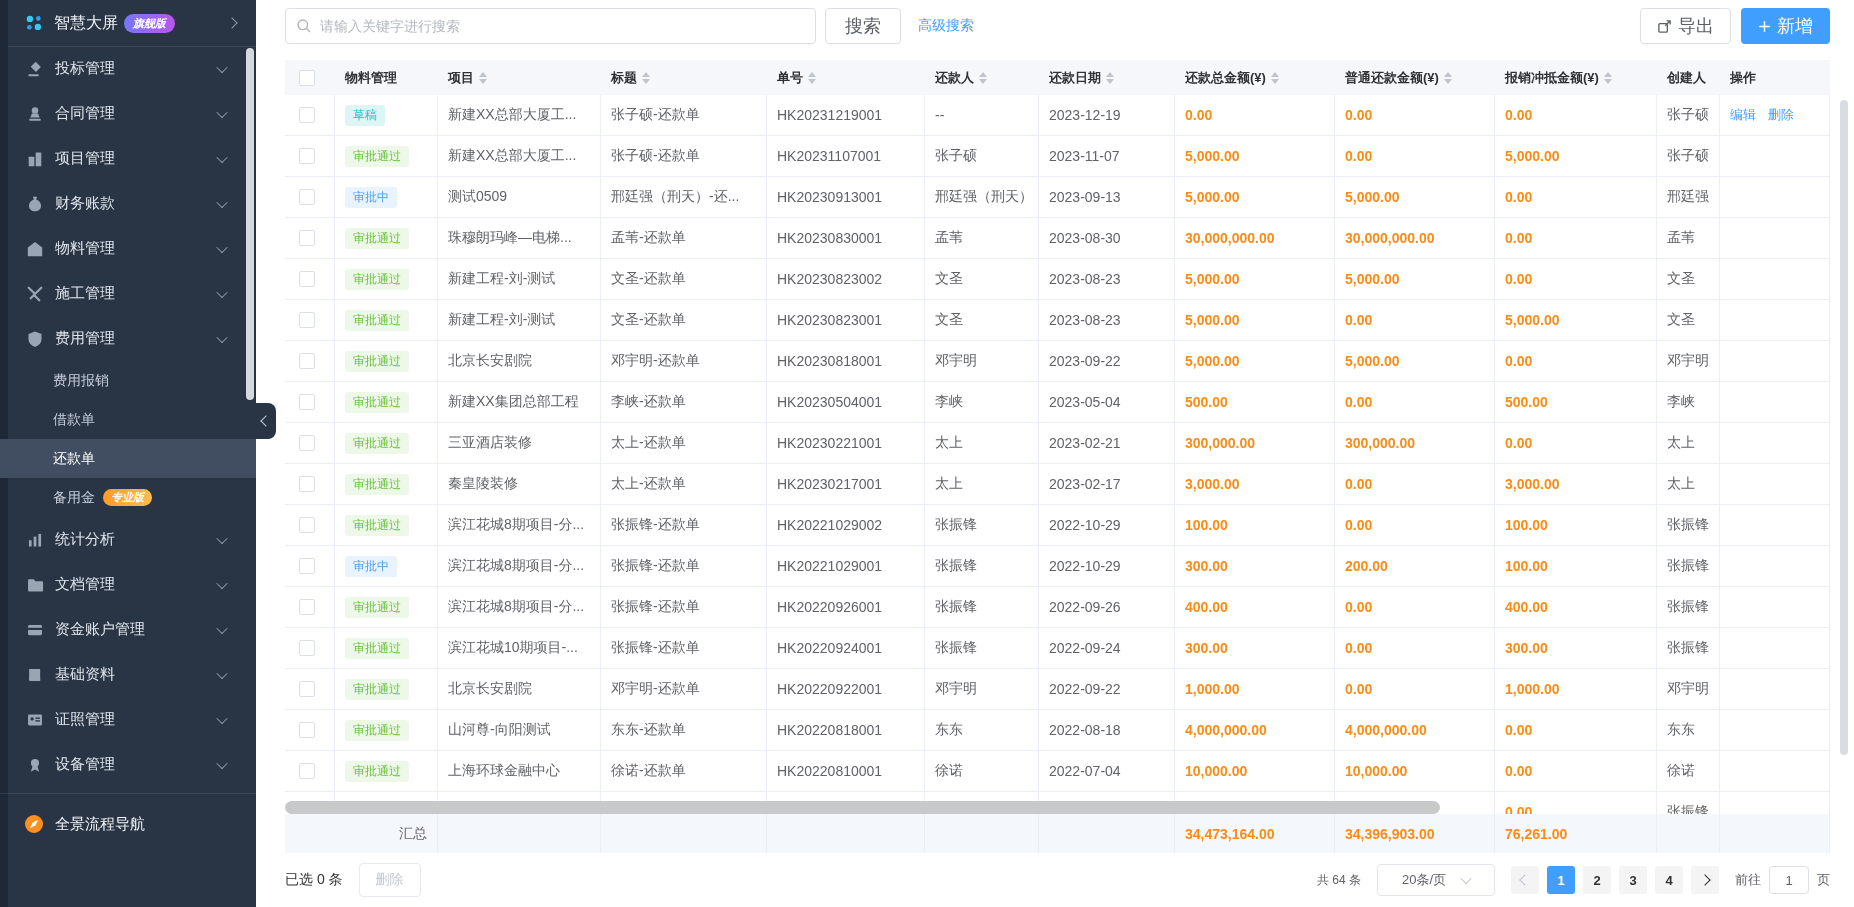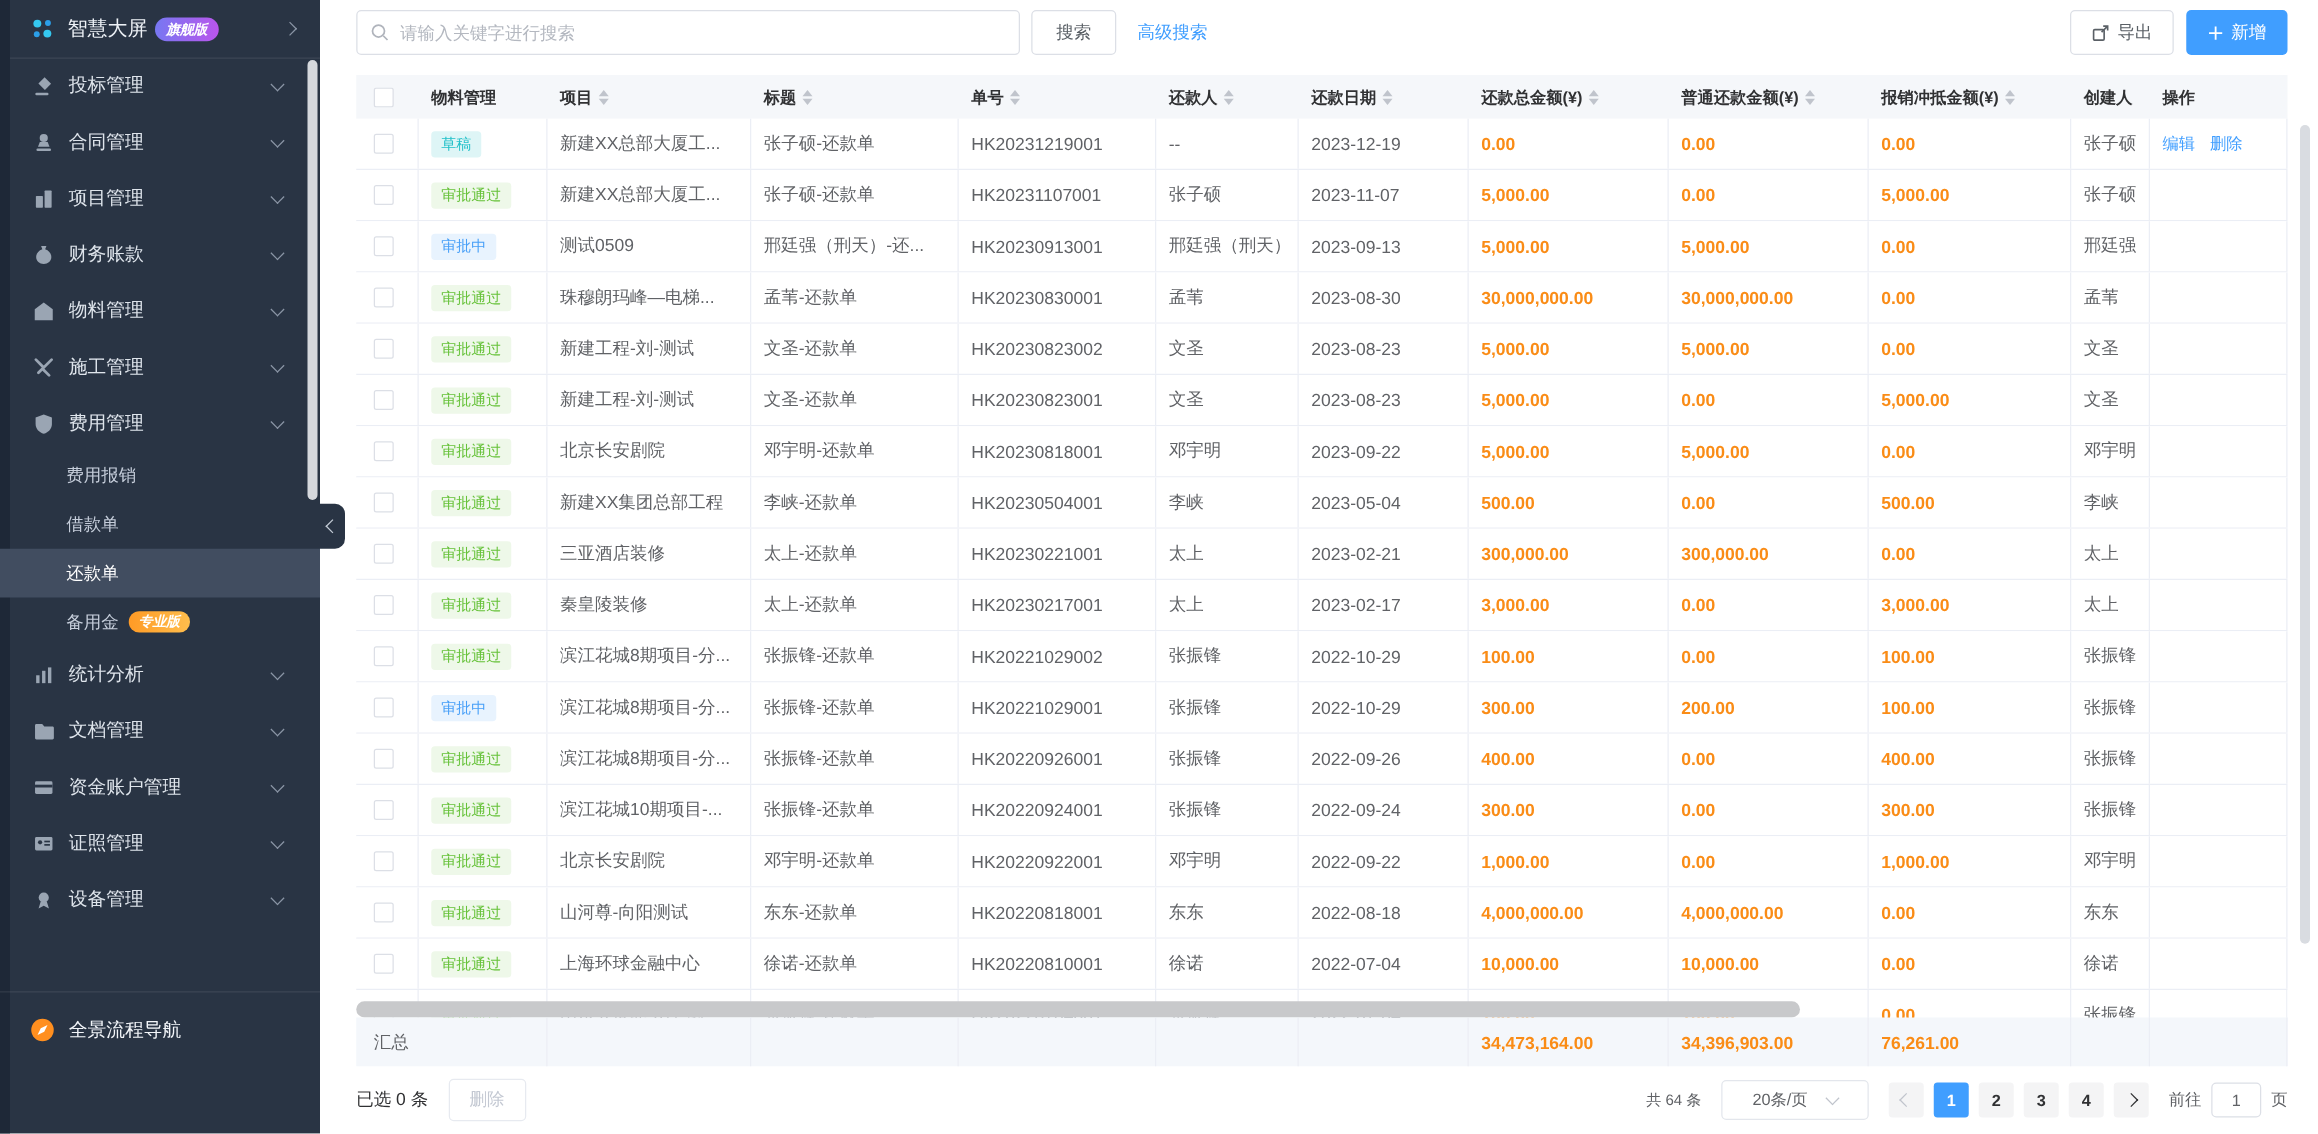--- a/index.html
+++ b/index.html
@@ -40,21 +40,21 @@
                 border-radius:0 8px 8px 0;display:flex;align-items:center;justify-content:center;z-index:3;cursor:pointer;}
   
   .content{position:absolute;left:256px;top:0;right:0;bottom:0;background:#fff;}
   .toolbar{position:absolute;left:29px;right:24px;top:8px;height:36px;display:flex;align-items:center;}
   .search-box{position:relative;width:531px;height:36px;flex:0 0 auto;}
   .search-box svg{position:absolute;left:11px;top:10px;}
   input.search{width:100%;height:100%;border:1px solid #dcdfe6;border-radius:4px;padding:0 12px 0 34px;
                font-size:14px;color:#606266;outline:none;box-sizing:border-box;background:#fff;}
   input.search::placeholder{color:#b4b8c0;}
   .btn{box-sizing:border-box;display:inline-flex;align-items:center;justify-content:center;gap:6px;
-       height:36px;border-radius:4px;font-size:14px;cursor:pointer;user-select:none;}
+       height:36px;border-radius:4px;font-size:18px;cursor:pointer;user-select:none;}
   .btn-search{margin-left:9px;padding:0 19px;border:1px solid #dcdfe6;background:#fff;color:#5a6066;}
   .adv-link{margin-left:17px;color:#409eff;font-size:14px;cursor:pointer;}
   .toolbar-right{margin-left:auto;display:flex;gap:10px;}
   .btn-export{padding:0 16px;border:1px solid #dcdfe6;background:#fff;color:#5a6066;}
   .btn-add{padding:0 17px;border:none;background:#409eff;color:#fff;}
   
   .table-wrap{position:absolute;left:29px;right:24px;top:60px;height:793px;}
   .thead{display:flex;height:35px;background:#f5f7fa;align-items:center;}
   .th{display:flex;align-items:center;box-sizing:border-box;padding:0 10px;font-size:13px;
       font-weight:bold;color:#303133;white-space:nowrap;overflow:hidden;}
@@ -203,20 +203,28 @@
         <div class="side-item">
           <span class="mico"><svg width="18" height="18" viewBox="0 0 16 16">
               <rect x="1.8" y="3.6" width="12.4" height="9" rx="1" fill="#9aa5b3"></rect>
               <rect x="1.8" y="6" width="12.4" height="2" fill="#293444"></rect>
             </svg></span>
           <span class="lbl">资金账户管理</span>
           <span class="chev down"></span>
         </div>
         <div class="side-item">
           <span class="mico"><svg width="18" height="18" viewBox="0 0 16 16">
+              <path d="M2.8 2.6h8.8c.6 0 1 .4 1 1v9.8H3.8c-.6 0-1-.4-1-1z" fill="#9aa5b3"></path>
+              <rect x="2.8" y="11" width="9.8" height="1.6" fill="#9aa5b3"></rect>
+            </svg></span>
+          <span class="lbl">基础资料</span>
+          <span class="chev down"></span>
+        </div>
+        <div class="side-item">
+          <span class="mico"><svg width="18" height="18" viewBox="0 0 16 16">
               <rect x="1.8" y="3.2" width="12.4" height="9.6" rx="1" fill="#9aa5b3"></rect>
               <circle cx="5.4" cy="7" r="1.5" fill="#293444"></circle>
               <rect x="8.4" y="5.8" width="4" height="1.2" fill="#293444"></rect>
               <rect x="8.4" y="8.2" width="4" height="1.2" fill="#293444"></rect>
             </svg></span>
           <span class="lbl">证照管理</span>
           <span class="chev down"></span>
         </div>
         <div class="side-item">
           <span class="mico"><svg width="18" height="18" viewBox="0 0 16 16">
@@ -813,21 +821,21 @@
             </div>
             <div class="td" style="width: 162px;">
               <span class="amt">0.00</span>
             </div>
             <div class="td" style="width: 63px;">张振锋</div>
             <div class="td" style="width: 110px;"></div>
           </div>
         </div>
       <div class="h-scrollbar"></div>
       <div class="summary" id="summary">
-          <div class="td" style="width: 153px; padding-left: 14px;">
+          <div class="td" style="width: 153px; padding-left: 14px; justify-content: flex-end;">
             <span>汇总</span>
           </div>
           <div class="td" style="width: 163px;">
             <span></span>
           </div>
           <div class="td" style="width: 166px;">
             <span></span>
           </div>
           <div class="td" style="width: 158px;">
             <span></span>

